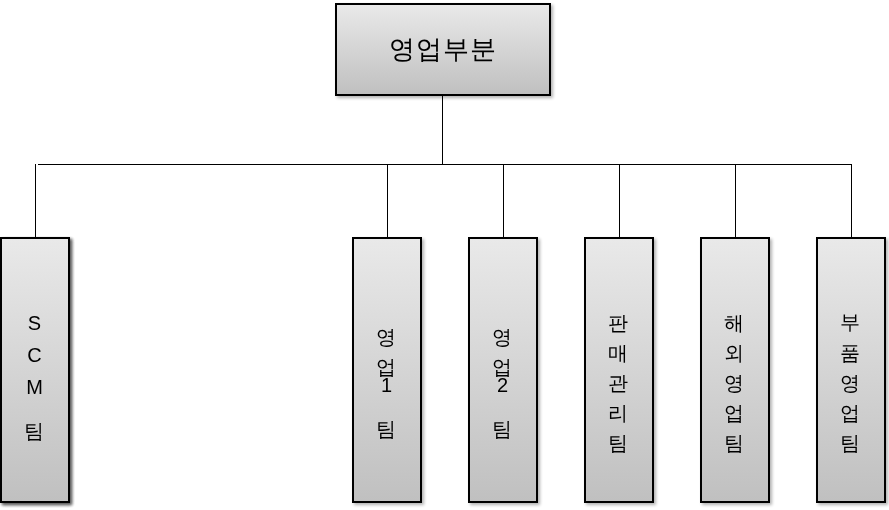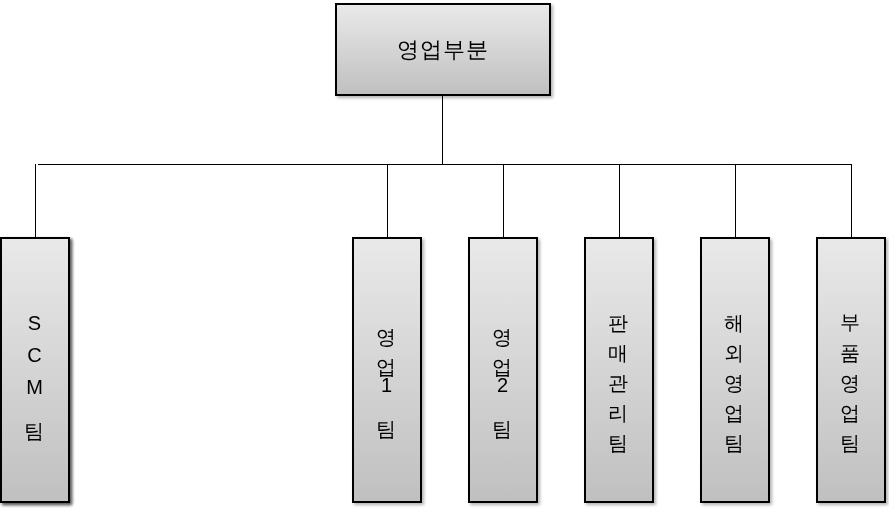--- a/index.html
+++ b/index.html
@@ -23,21 +23,21 @@
     align-items: center;
     justify-content: center;
     color: var(--text, #000000);
   }
   .root-box {
     position: absolute;
     left: 335px;
     top: 3px;
     width: 216px;
     height: 93px;
-    font-size: 22px;
+    font-size: 26px;
     letter-spacing: 1px;
   }
   .trunk-line {
     position: absolute;
     left: 442px;
     top: 96px;
     width: 1px;
     height: 68px;
     background: var(--connector, #000000);
   }

